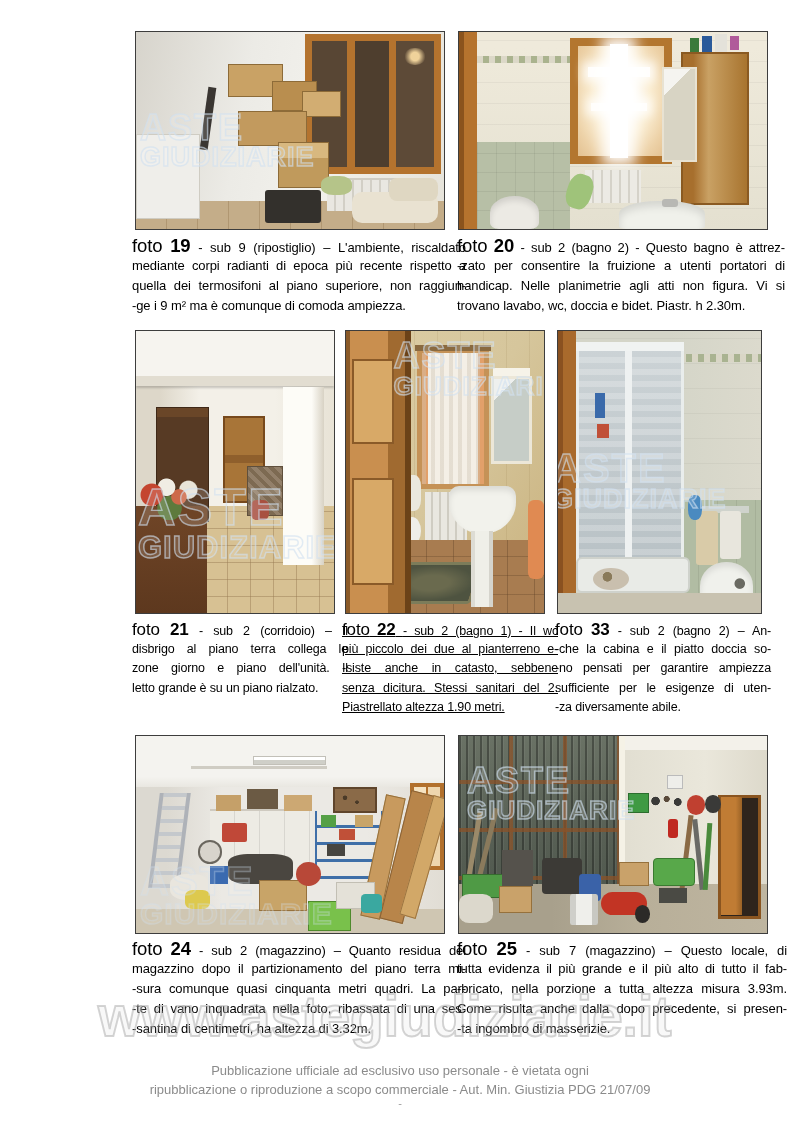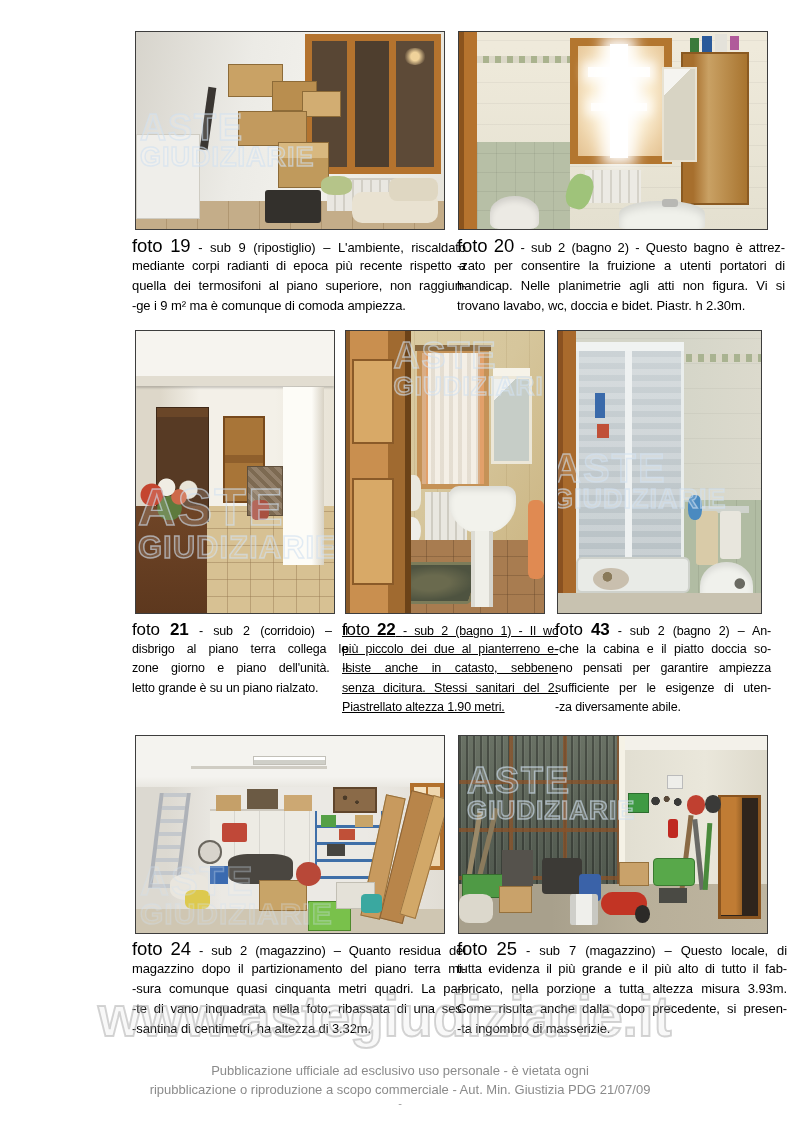--- a/index.html
+++ b/index.html
@@ -19,21 +19,21 @@
   
   .cap{position:absolute;color:#000;}
   .cap .ln{white-space:nowrap;text-align:justify;text-align-last:justify;text-justify:inter-word;overflow:visible;}
   .cap .ln.last{text-align-last:left;}
   .cap .ln.first{height:26px;line-height:25px;}
   .cap.wide{width:334px;font-size:13px;letter-spacing:-0.1px;}
   .cap.wide .ln{height:20px;line-height:20px;}
   .cap.narrow{width:216px;font-size:12.5px;letter-spacing:-0.15px;}
   .cap.narrow .ln{height:19.5px;line-height:19.5px;}
   .wide .fw{font-size:18.5px;}
-  .wide .fn{font-size:18.5px;font-weight:normal;}
+  .wide .fn{font-size:18.5px;font-weight:bold;}
   .narrow .fw{font-size:17px;}
   .narrow .fn{font-size:17px;font-weight:bold;}
 
   
   .site-wm{position:absolute;left:98px;top:982px;font-size:58px;font-weight:bold;
       color:rgba(200,200,200,.12);-webkit-text-stroke:2px rgba(165,165,165,.48);
       white-space:nowrap;transform:scaleX(.95);transform-origin:left top;pointer-events:none;z-index:9;}
 
   
   .footer{position:absolute;top:1061px;left:0;width:100%;text-align:center;
@@ -256,21 +256,21 @@
 
   <div class="cap narrow" style="left:342px;top:620px;text-decoration:underline;">
     <div class="ln first"><span class="fw">foto</span> <span class="fn">22</span> <span>- sub 2 (bagno 1) - Il wc</span></div>
     <div class="ln">più piccolo dei due al pianterreno e-</div>
     <div class="ln">-siste anche in catasto, sebbene</div>
     <div class="ln">senza dicitura. Stessi sanitari del 2.</div>
     <div class="ln last">Piastrellato altezza 1.90 metri.</div>
   </div>
 
   <div class="cap narrow" style="left:555px;top:620px;">
-    <div class="ln first"><span class="fw">foto</span> <span class="fn">43</span> <span>- sub 2 (bagno 2) – An-</span></div>
+    <div class="ln first"><span class="fw">foto</span> <span class="fn">33</span> <span>- sub 2 (bagno 2) – An-</span></div>
     <div class="ln">-che la cabina e il piatto doccia so-</div>
     <div class="ln">-no pensati per garantire ampiezza</div>
     <div class="ln">sufficiente per le esigenze di uten-</div>
     <div class="ln last">-za diversamente abile.</div>
   </div>
 
   <div class="cap wide" style="left:132px;top:939px;">
     <div class="ln first"><span class="fw">foto</span> <span class="fn">24</span> <span>- sub 2 (magazzino) – Quanto residua del</span></div>
     <div class="ln">magazzino dopo il partizionamento del piano terra mi-</div>
     <div class="ln">-sura comunque quasi cinquanta metri quadri. La par-</div>

